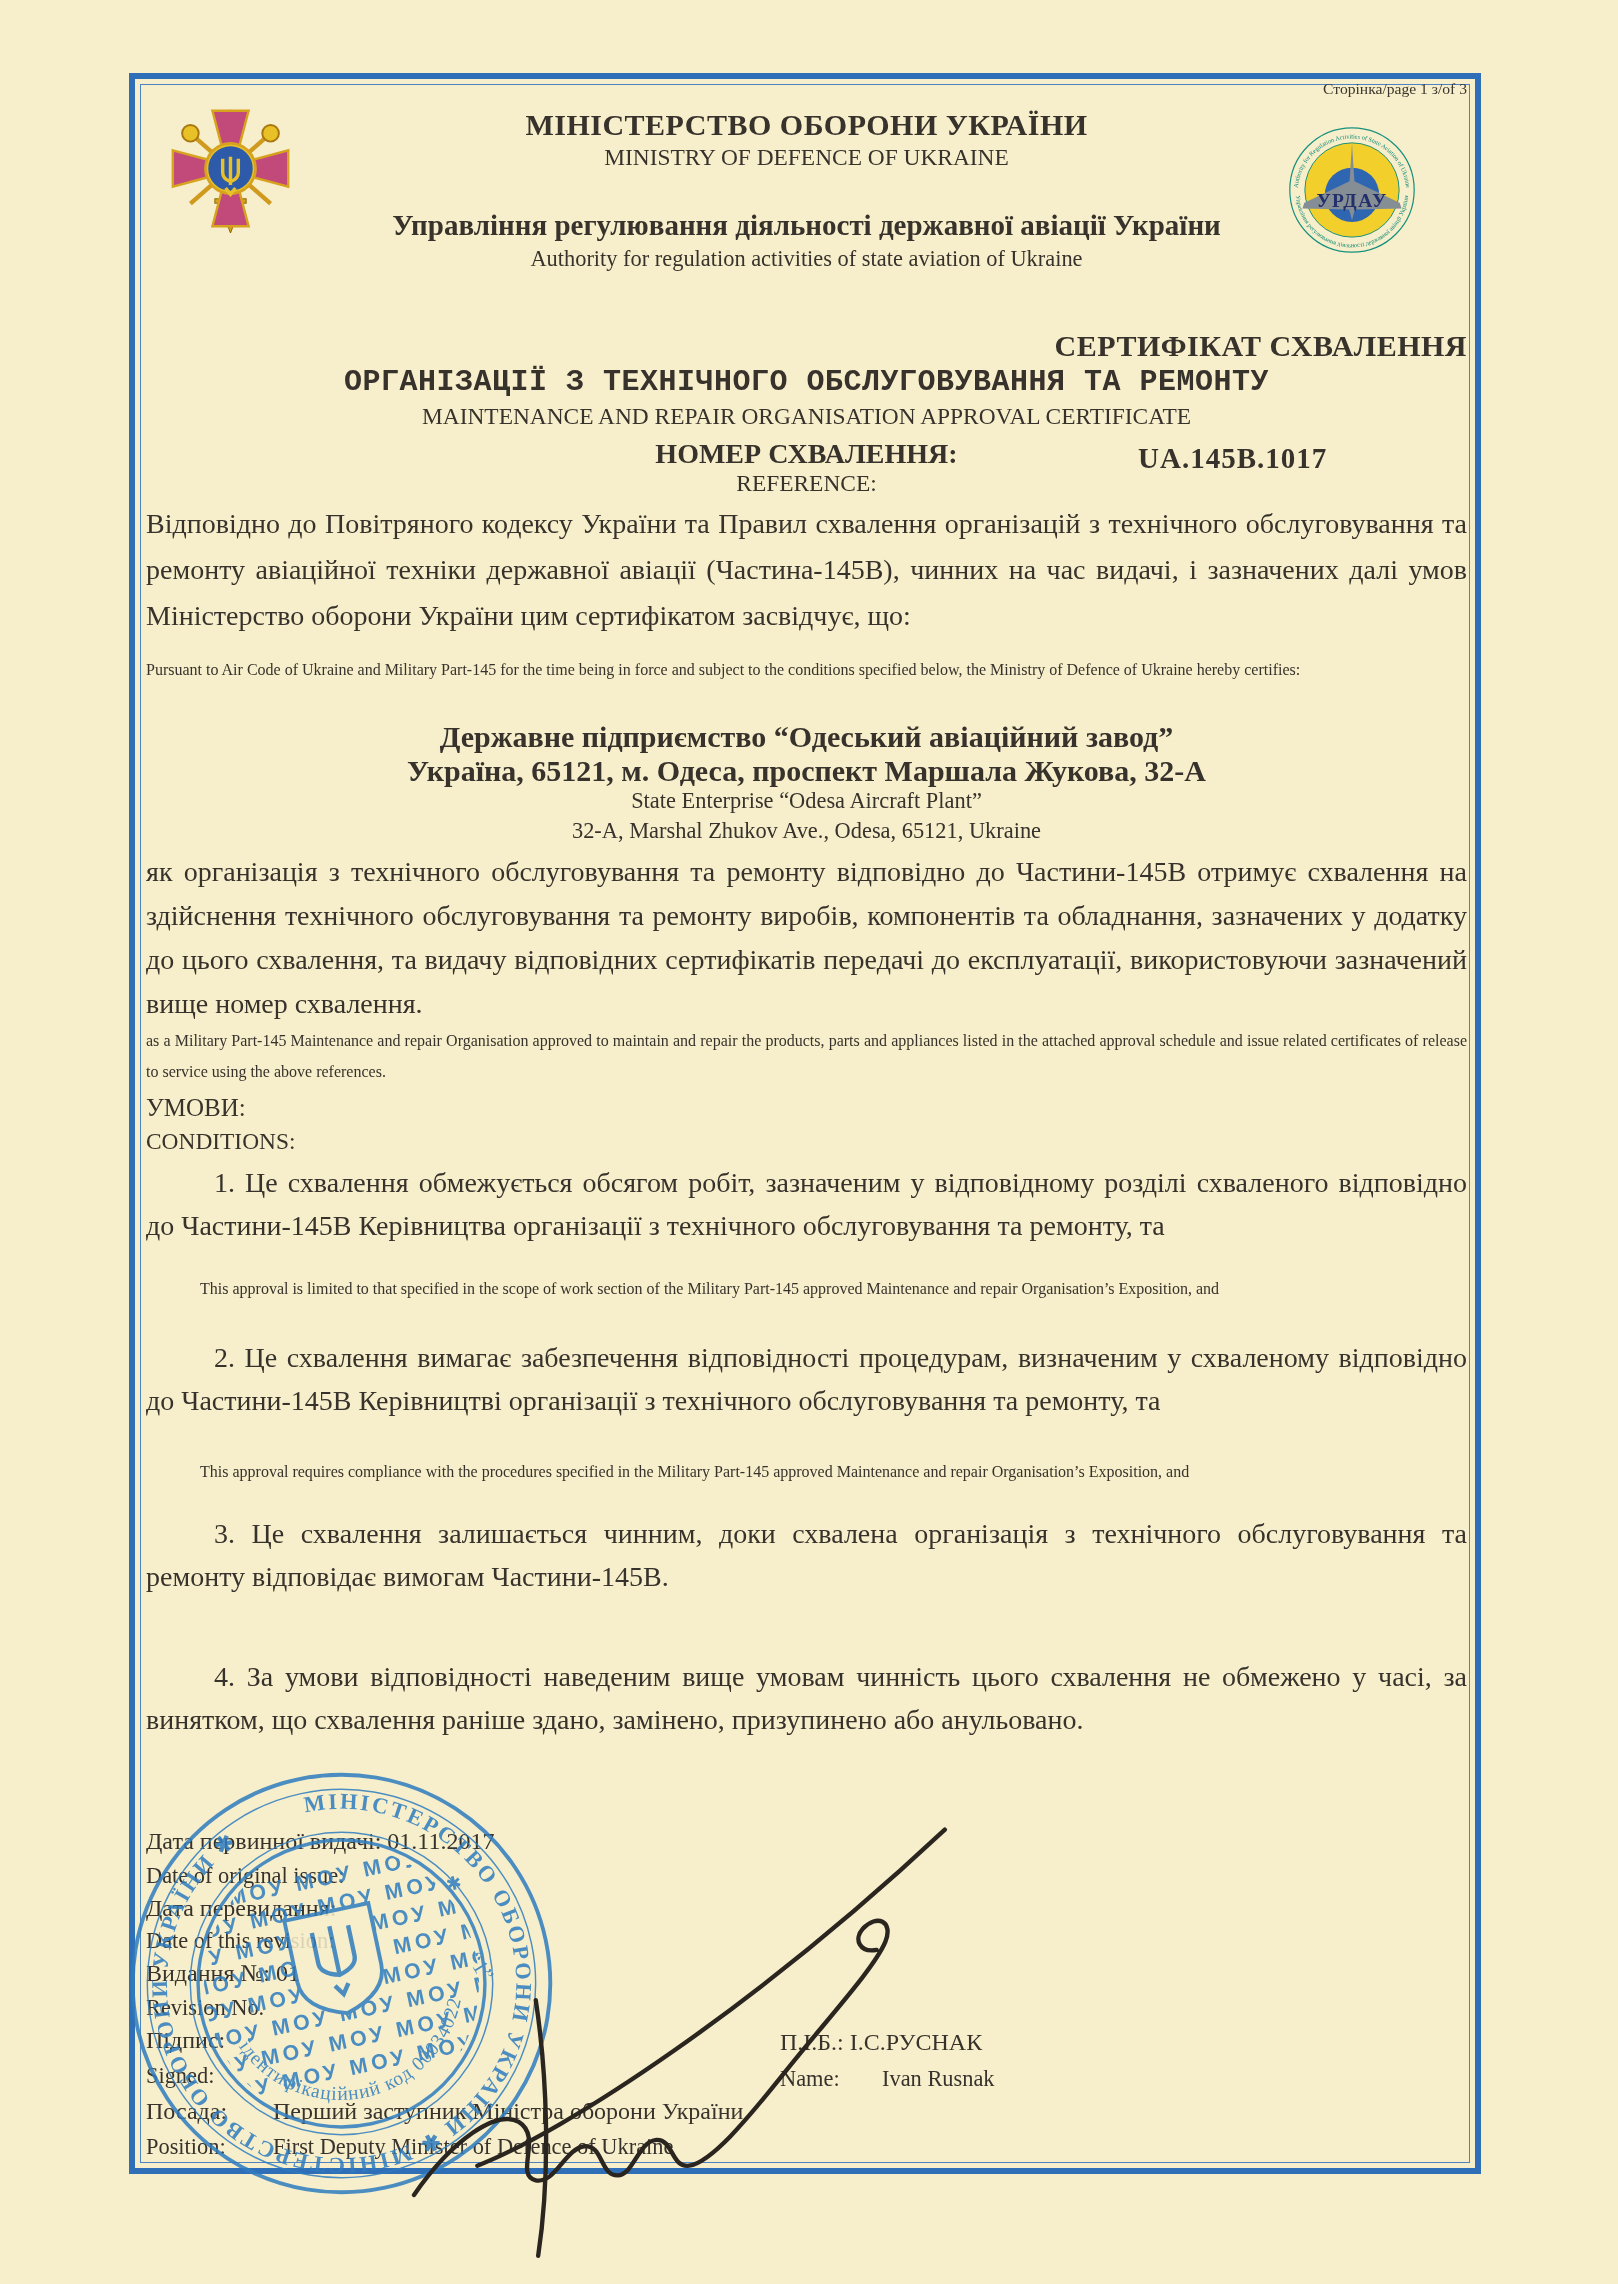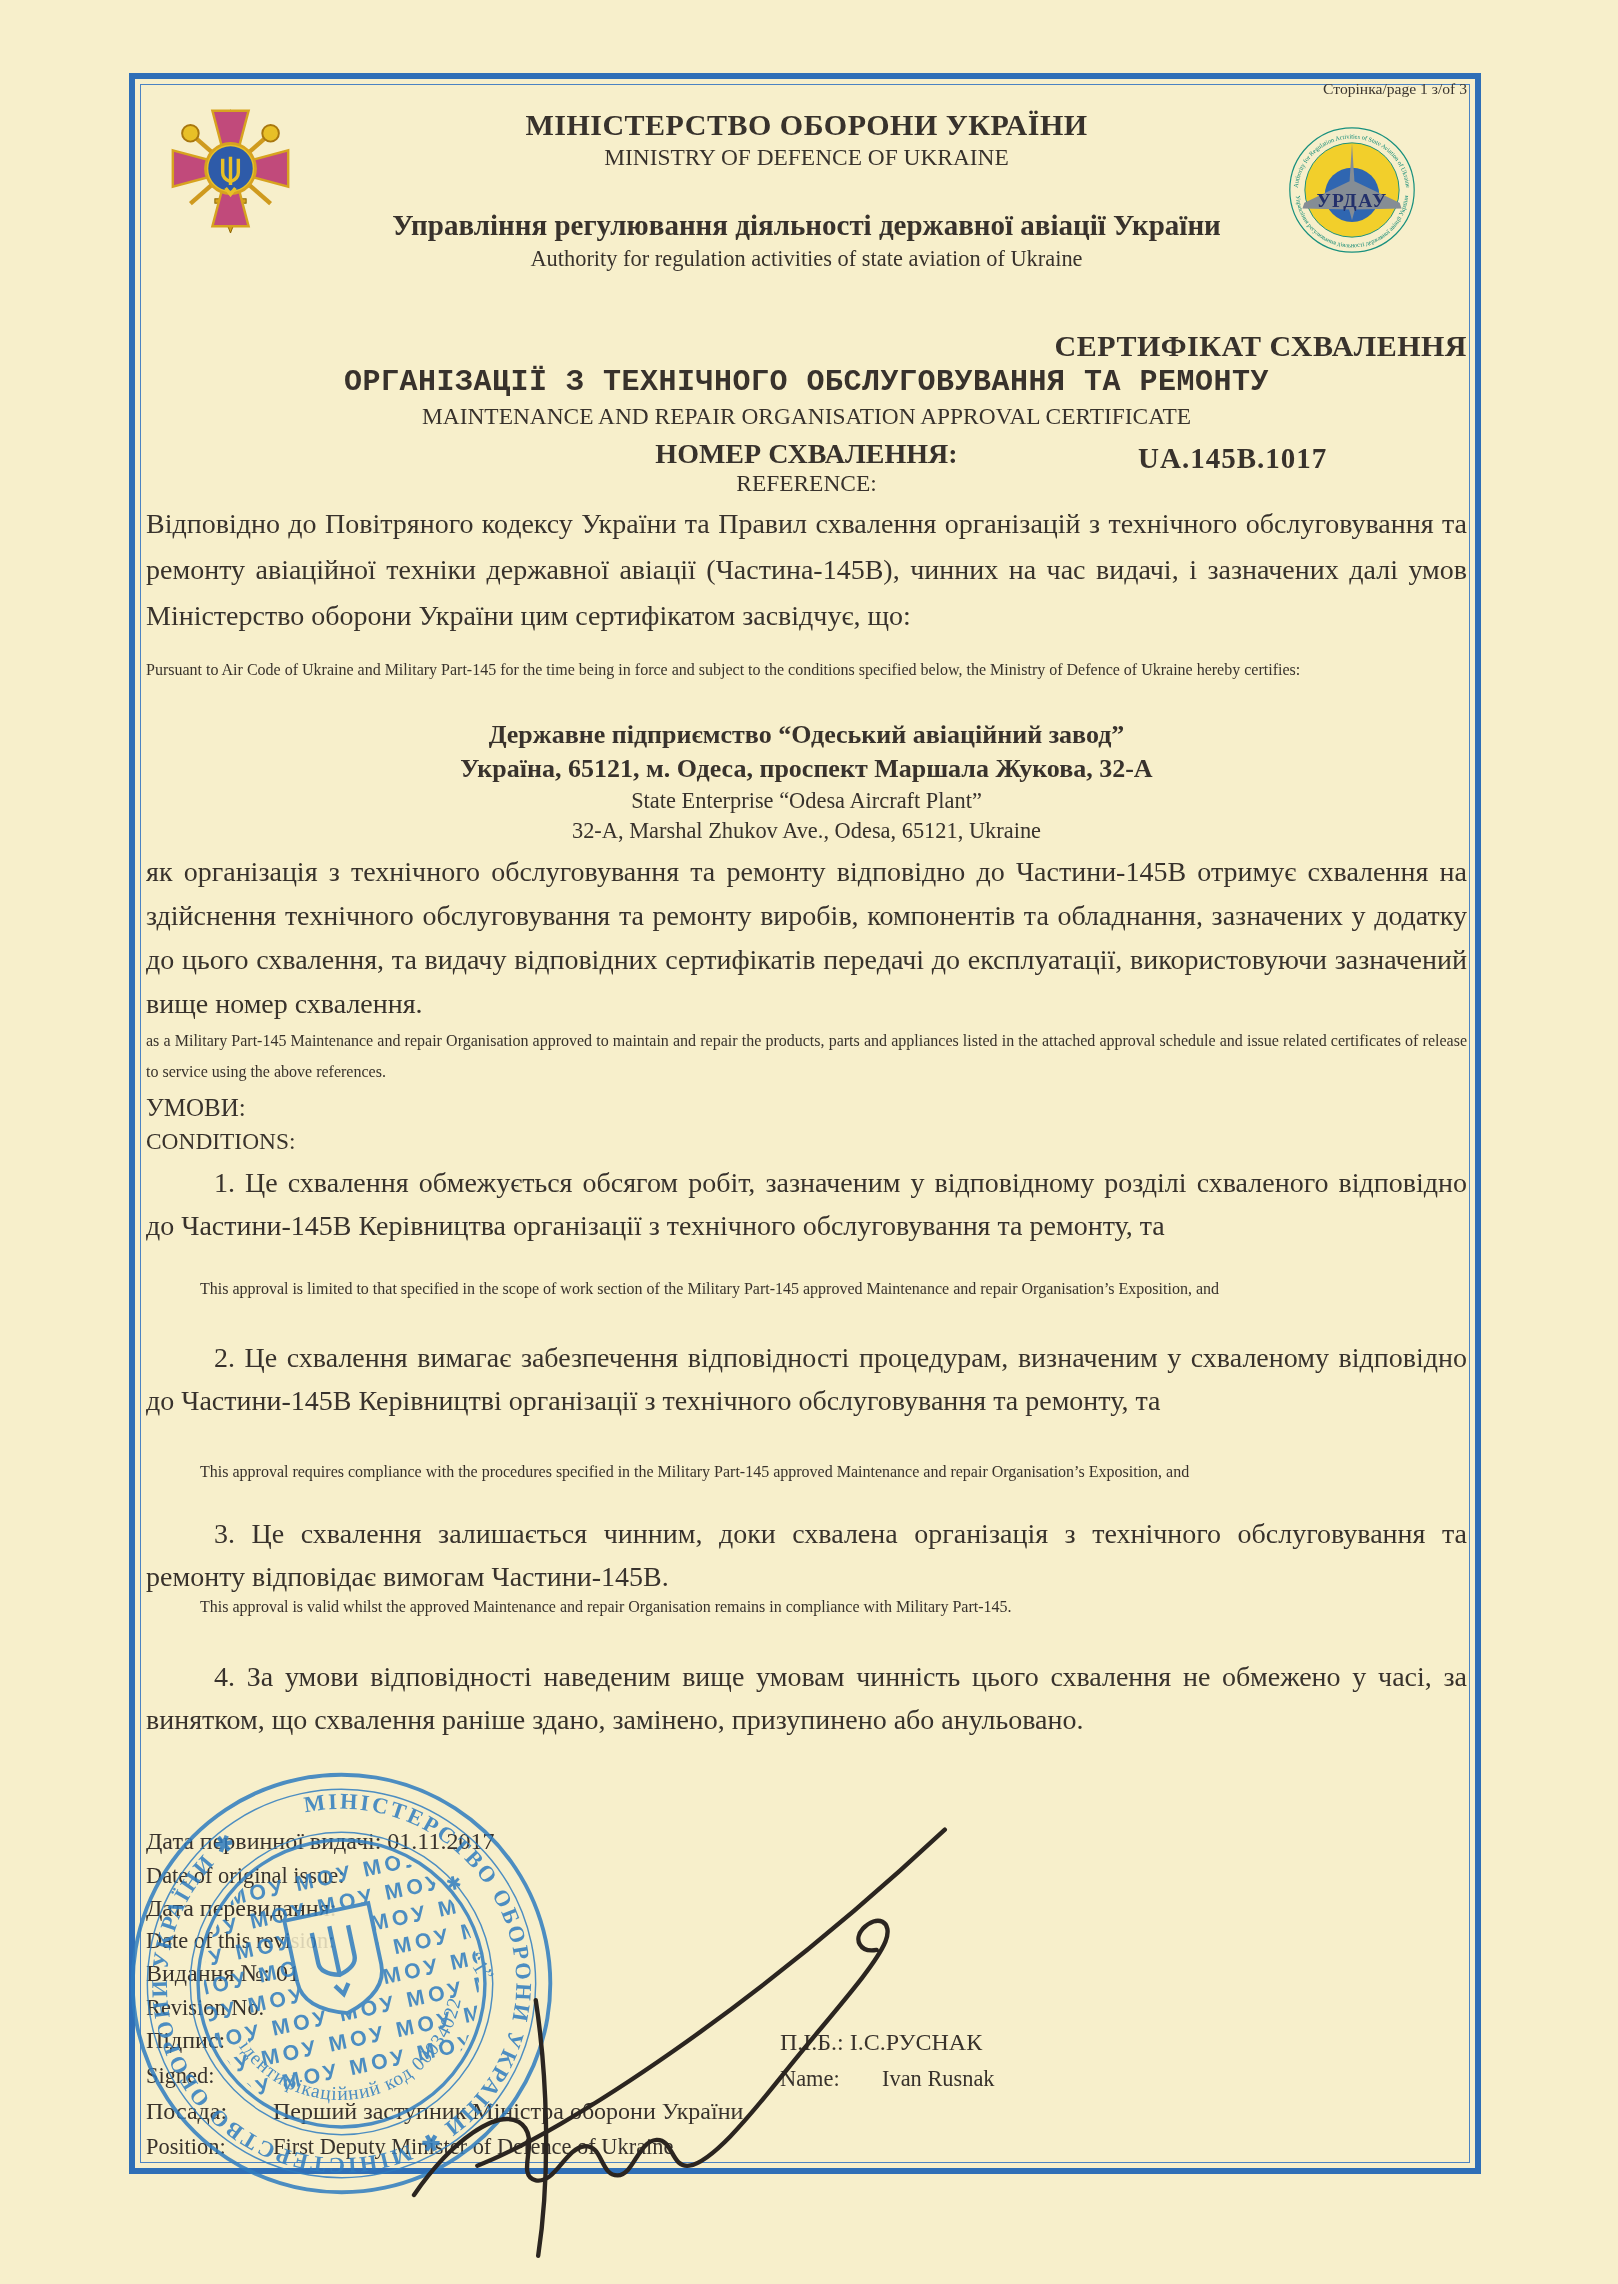--- a/index.html
+++ b/index.html
@@ -33,21 +33,21 @@
   .t-auth-en{font-size:22.4px;}
   .t-cert{font-size:30px;font-weight:bold;letter-spacing:0.5px;}
   .t-cert-en{font-size:23.4px;}
   .t-num-uk{font-size:28px;font-weight:bold;}
   .t-num-en{font-size:23.4px;}
   .t-ref{font-size:29px;font-weight:bold;letter-spacing:1px;}
   .ua-body{font-size:28px;line-height:46px;}
   .cond-uk{font-size:28px;line-height:43px;text-indent:68px;}
   .en-body{font-size:16px;line-height:31px;}
   .en-ind{text-indent:54px;}
-  .org-uk{font-size:26px;font-weight:bold;}
+  .org-uk{font-size:30px;font-weight:bold;}
   .org-en{font-size:22.4px;}
   .lbl-uk{font-size:25px;}
   .lbl-en{font-size:23.4px;}
   .f-uk{font-size:24px;}
   .f-en{font-size:22.4px;}
   .label-w{display:inline-block;width:127px;}
   .name-w{display:inline-block;width:102px;}
 
   .stamp-svg{opacity:.85;}
   .sig-svg path{fill:none;stroke:#2b2520;stroke-width:9;stroke-linecap:round;stroke-linejoin:round;}
@@ -131,21 +131,20 @@
   <div class="abs col lbl-uk" style="top:1094px;">УМОВИ:</div>
   <div class="abs col lbl-en" style="top:1128px;">CONDITIONS:</div>
 
   <div class="abs col just cond-uk" style="top:1161px;">1. Це схвалення обмежується обсягом робіт, зазначеним у відповідному розділі схваленого відповідно до Частини-145В Керівництва організації з технічного обслуговування та ремонту, та</div>
   <div class="abs col just en-body en-ind" style="top:1273px;">This approval is limited to that specified in the scope of work section of the Military Part-145 approved Maintenance and repair Organisation’s Exposition, and</div>
 
   <div class="abs col just cond-uk" style="top:1336px;">2. Це схвалення вимагає забезпечення відповідності процедурам, визначеним у схваленому відповідно до Частини-145В Керівництві організації з технічного обслуговування та ремонту, та</div>
   <div class="abs col just en-body en-ind" style="top:1456px;">This approval requires compliance with the procedures specified in the Military Part-145 approved Maintenance and repair Organisation’s Exposition, and</div>
 
   <div class="abs col just cond-uk" style="top:1512px;">3. Це схвалення залишається чинним, доки схвалена організація з технічного обслуговування та ремонту відповідає вимогам Частини-145В.</div>
-  <div class="abs col just en-body en-ind" style="top:1591px;">This approval is valid whilst the approved Maintenance and repair Organisation remains in compliance with Military Part-145.</div>
 
   <div class="abs col just cond-uk" style="top:1655px;">4. За умови відповідності наведеним вище умовам чинність цього схвалення не обмежено у часі, за винятком, що схвалення раніше здано, замінено, призупинено або анульовано.</div>
 
   <div class="abs col f-uk" style="top:1828px;">Дата первинної видачі: 01.11.2017</div>
   <div class="abs col f-en" style="top:1863px;">Date of original issue:</div>
   <div class="abs col f-uk" style="top:1895px;">Дата перевидання:</div>
   <div class="abs col f-en" style="top:1928px;">Date of this revision:</div>
   <div class="abs col f-uk" style="top:1960px;">Видання №: 01</div>
   <div class="abs col f-en" style="top:1995px;">Revision No.</div>
   <div class="abs col f-uk" style="top:2027px;">Підпис:</div>

